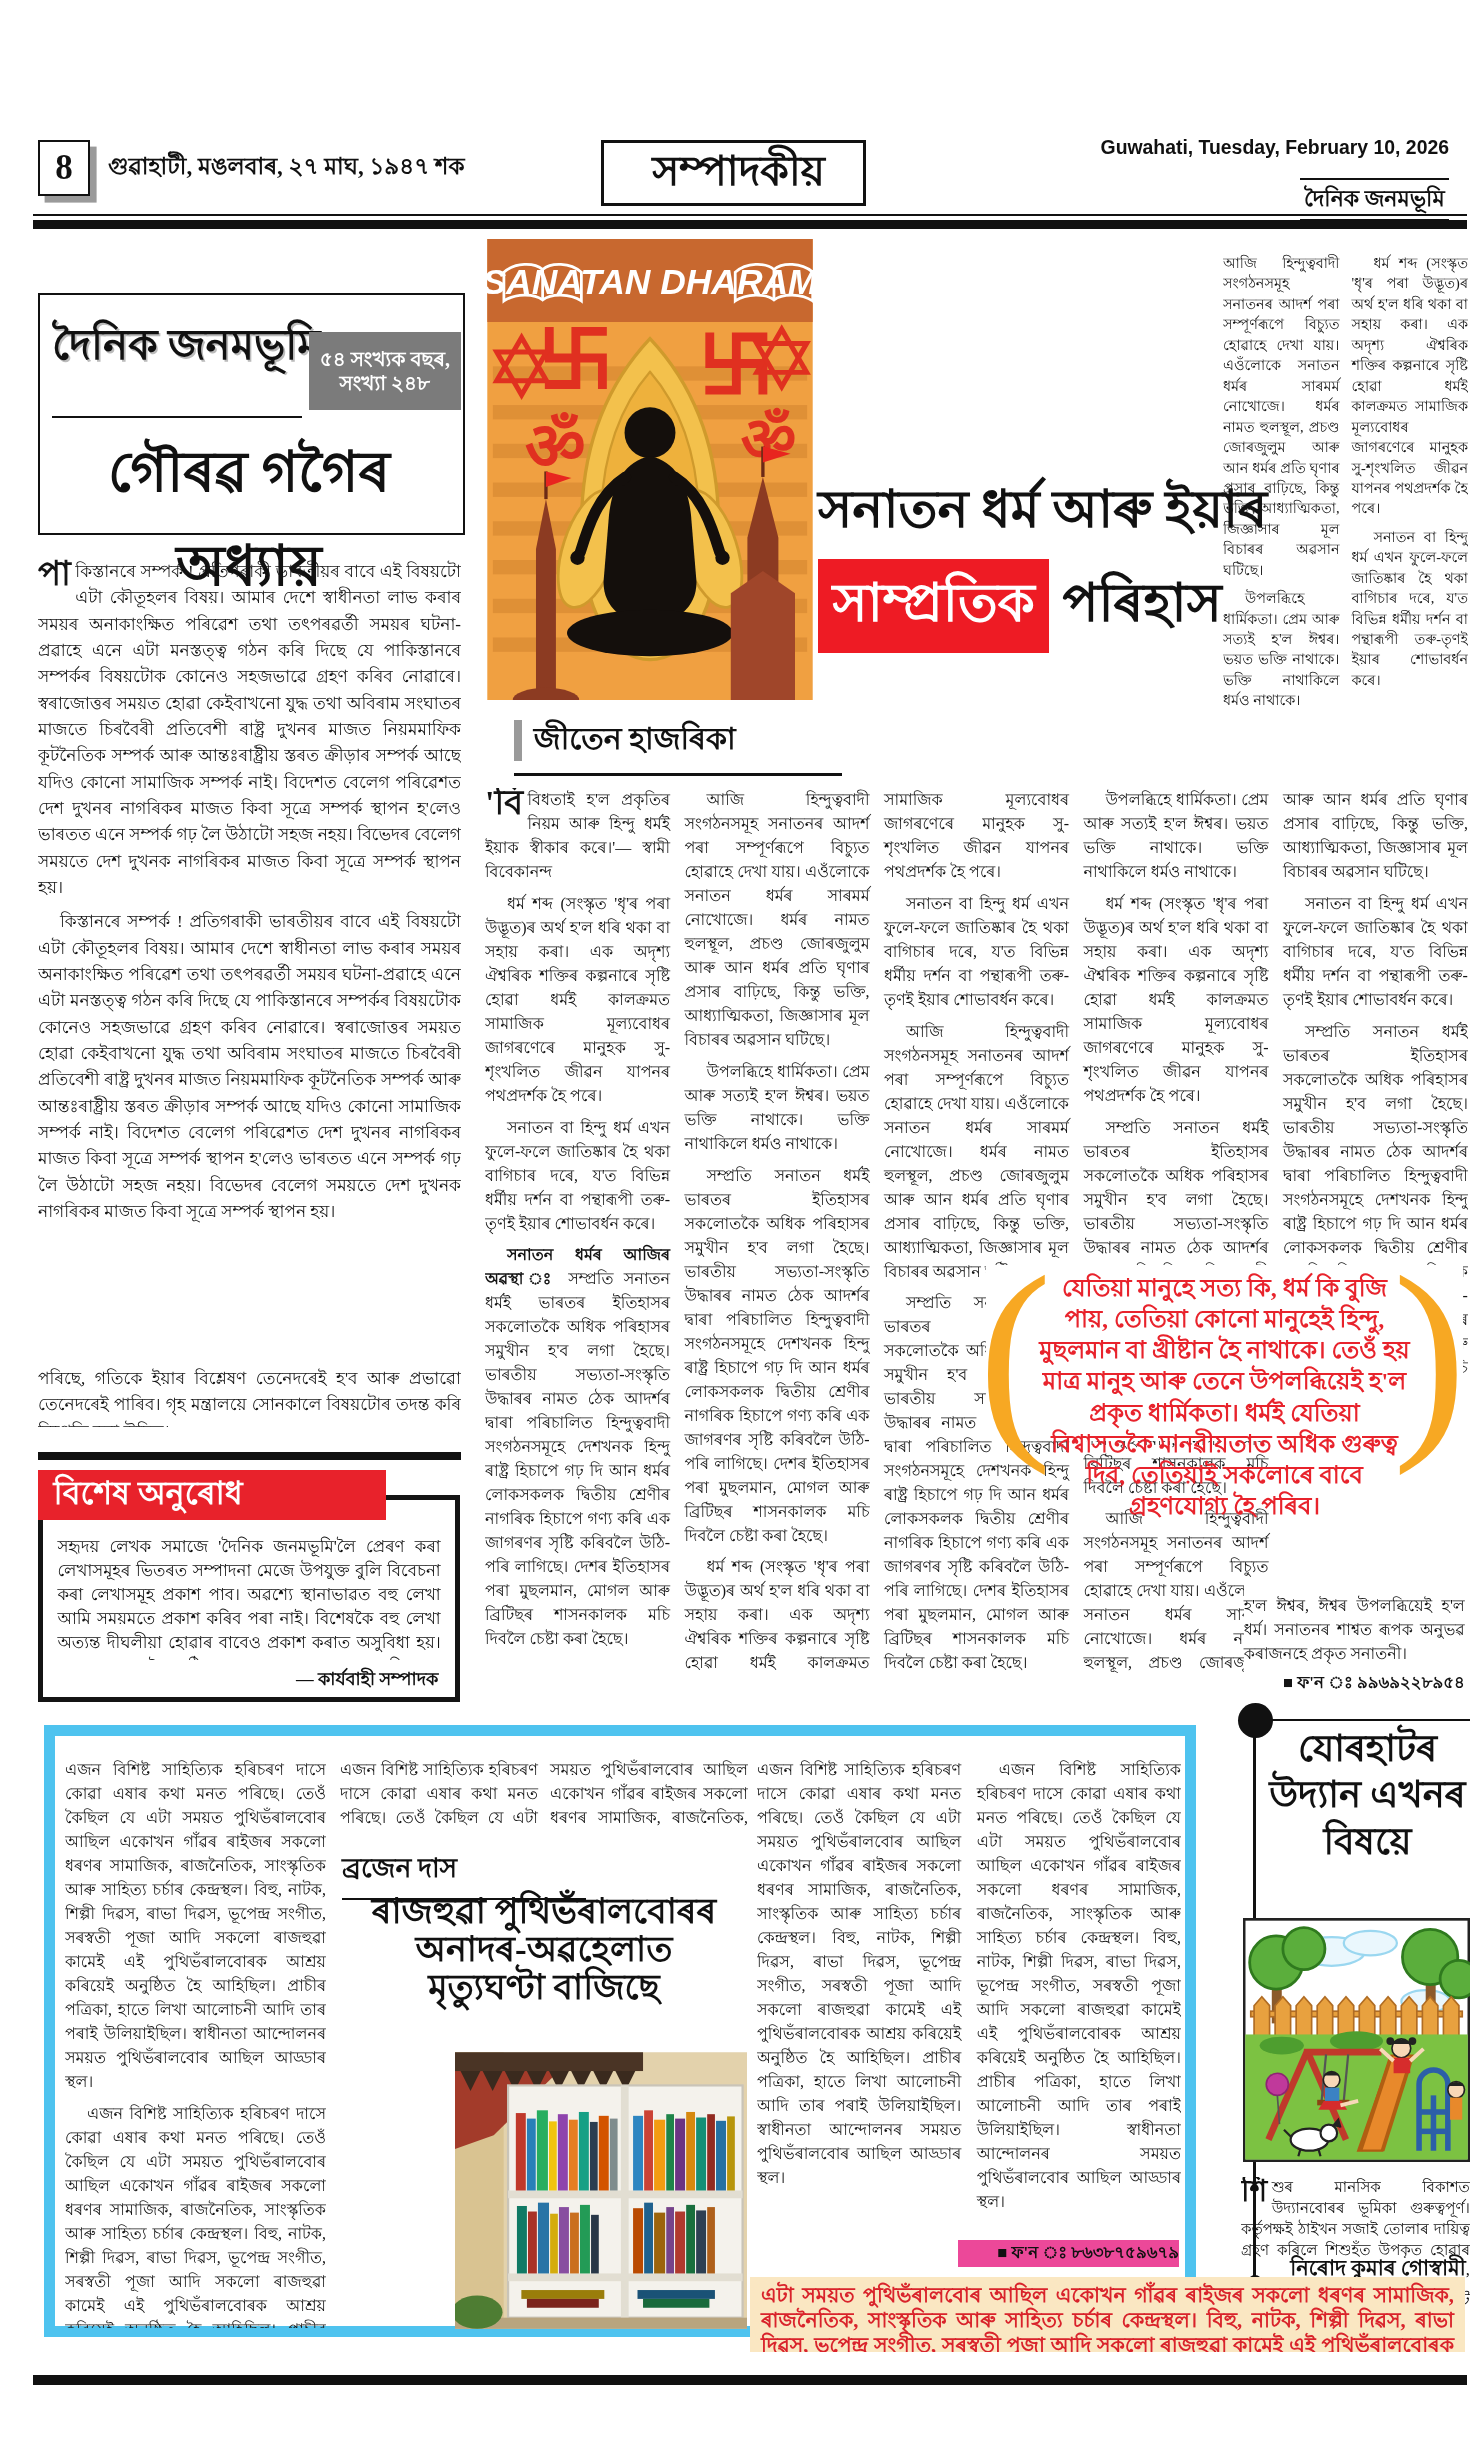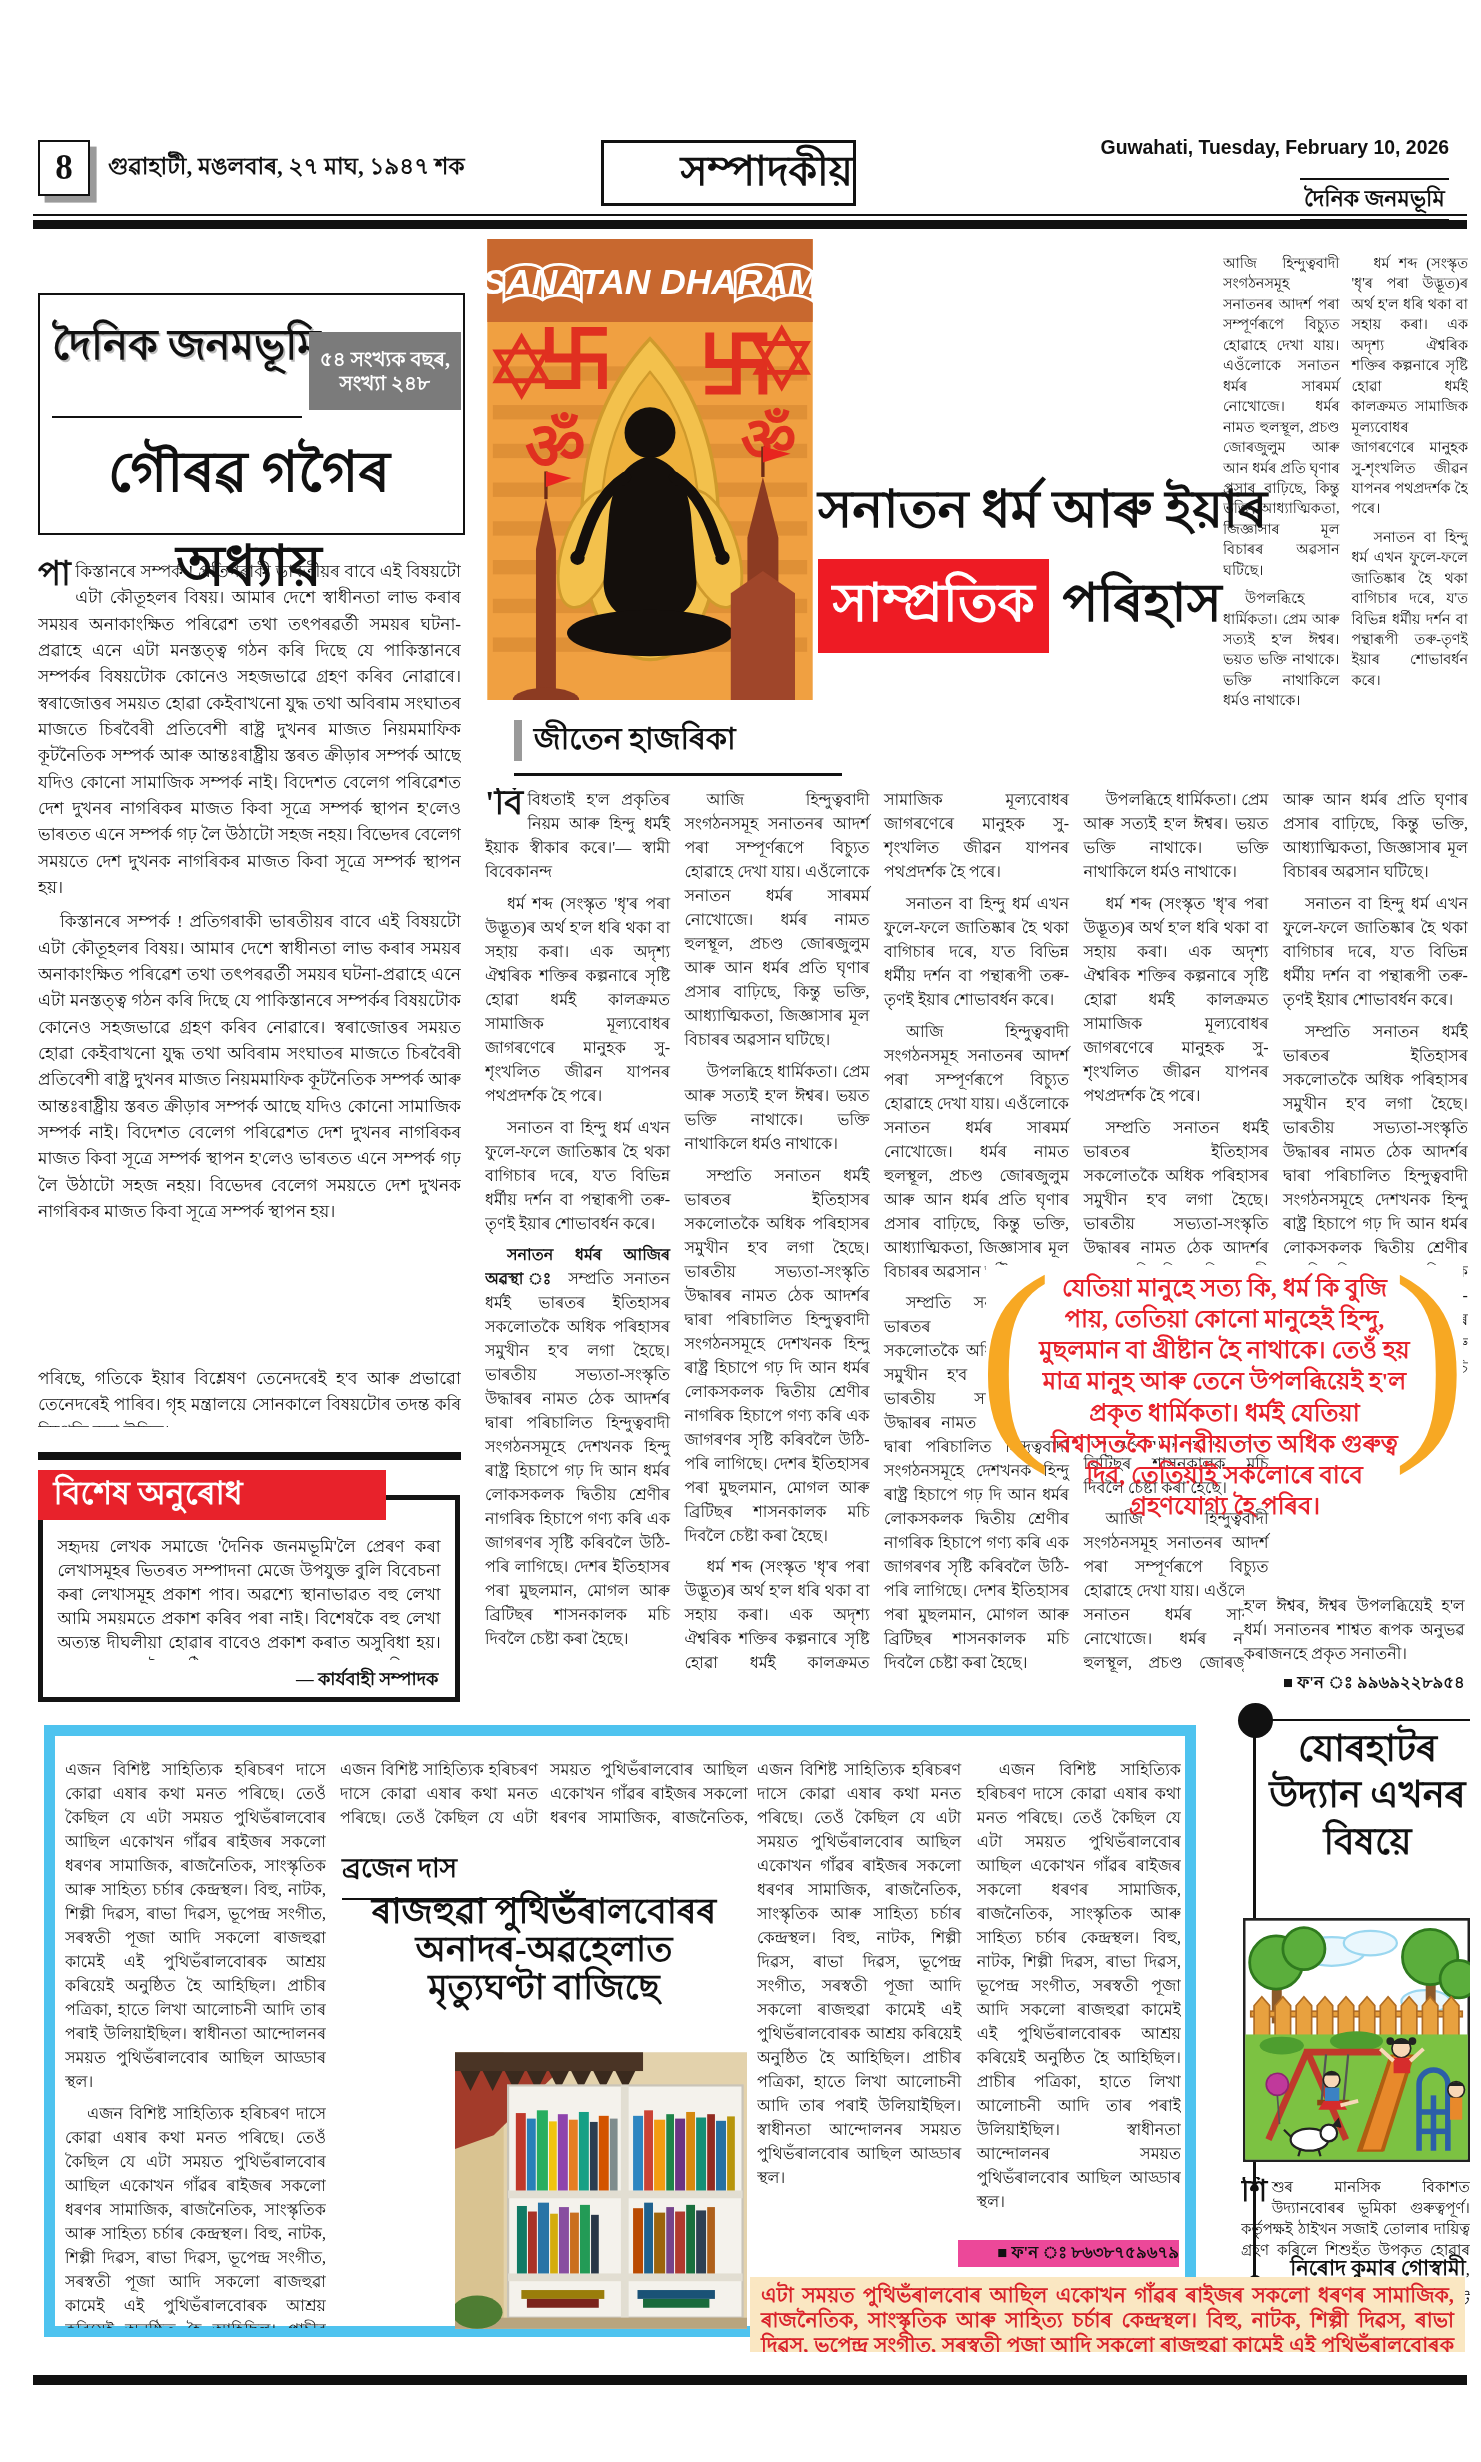--- a/index.html
+++ b/index.html
@@ -14,22 +14,22 @@
   .center{text-align:center;}
   .rule{background:#111;}
   .dropcap{float:left;font-weight:bold;font-size:34px;line-height:.9;padding-right:4.4px;}
   .cols5{column-count:5;column-gap:14.4px;column-fill:auto;height:100%;}
   .cols2{column-count:2;column-gap:12px;column-fill:auto;height:100%;}
   p.np{margin:0 0 7.8px 0;text-indent:22px;}
   p.np0{margin:0 0 7.8px 0;}
   .pagenum-box{border:2.2px solid #111;background:#fff;box-shadow:6.6px 6.6px 0 #9a9a9a;
                width:48px;height:52px;display:flex;align-items:center;justify-content:center;
                font-size:35px;font-weight:bold;}
-  .edlabel-box{border:3.3px solid #111;background:#fff;display:flex;align-items:center;justify-content:flex-end;
-               font-size:41px;font-weight:bold;}
+  .edlabel-box{border:3.3px solid #111;background:#fff;display:flex;align-items:center;justify-content:center;
+               font-size:41px;font-weight:bold;padding-left:10px;}
   .badge{background:#7b7b7b;color:#fff;font-weight:bold;font-size:20px;display:flex;align-items:center;
          justify-content:center;}
   .redbanner{background:#e8222b;color:#fff;font-weight:bold;font-size:32px;display:flex;align-items:center;
              padding-left:15.5px;}
   .request-box{border:5.5px solid #141414;background:#fff;}
   .pullquote{background:#fff;color:#e8232c;font-weight:bold;text-align:center;
              font-size:24px;line-height:1.3;}
   .paren{position:absolute;color:#f7a823;font-size:221px;font-weight:normal;line-height:1;
          font-family:"Liberation Serif",serif;}
   .stripbar{background:#fae7c2;color:#d9232b;font-weight:bold;font-size:20.5px;line-height:1.22;

